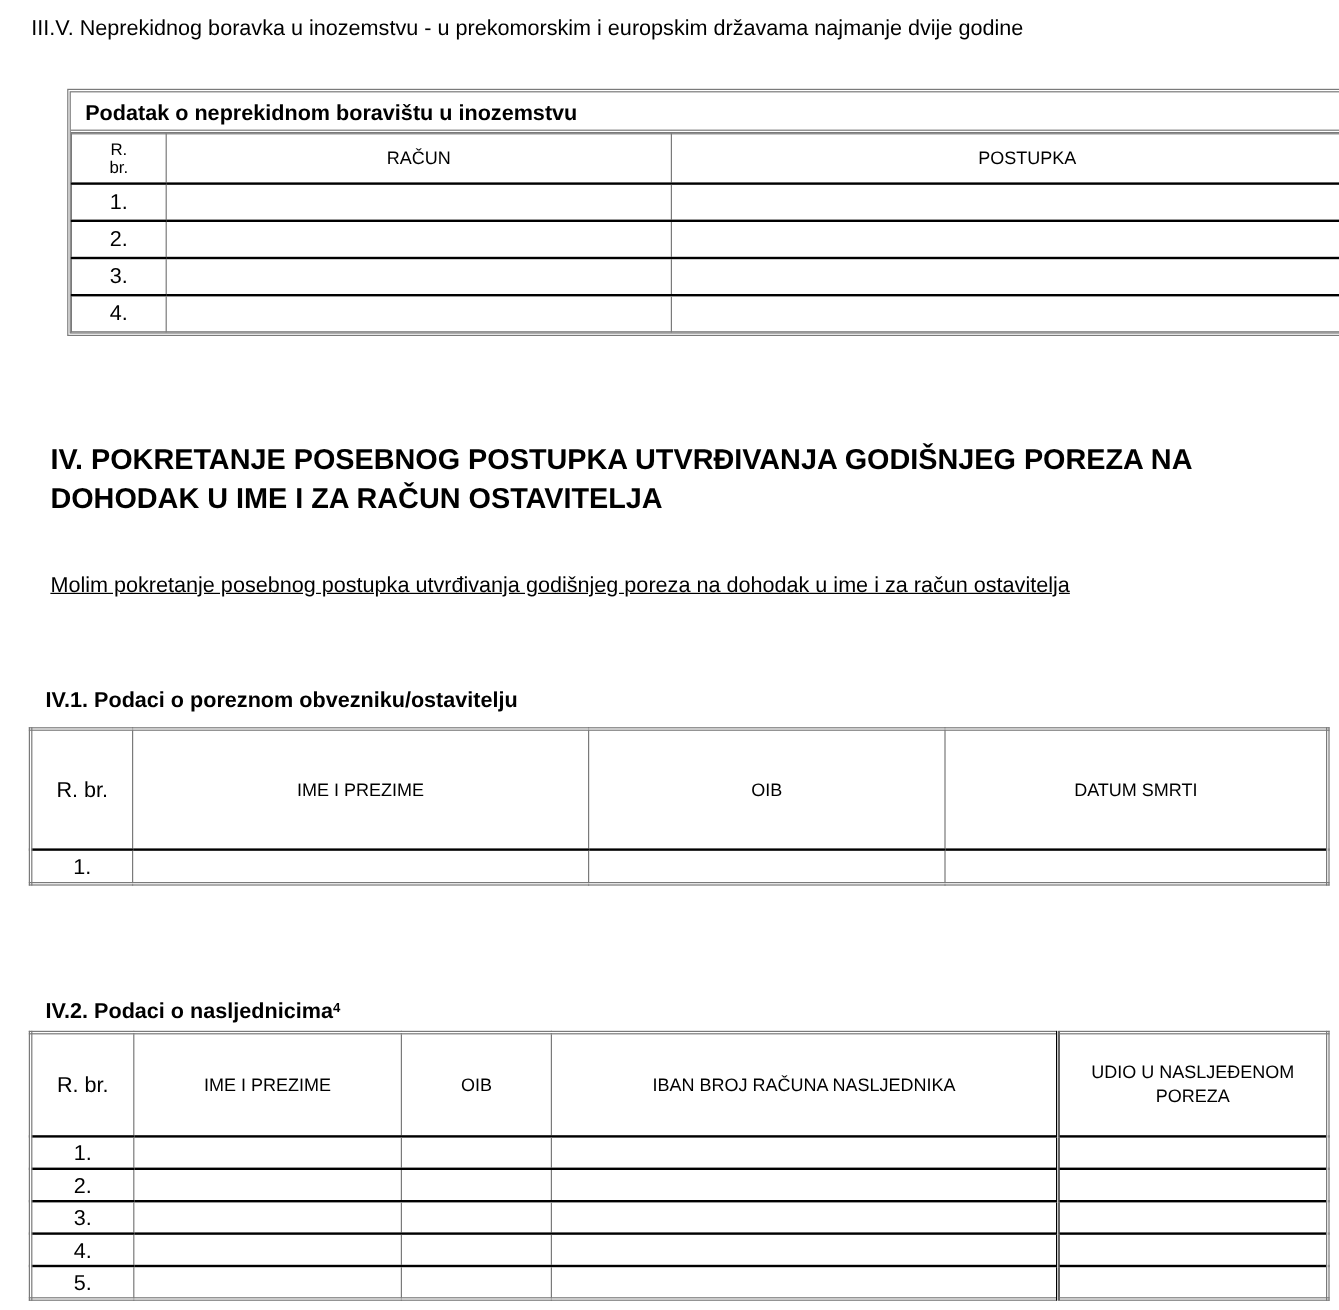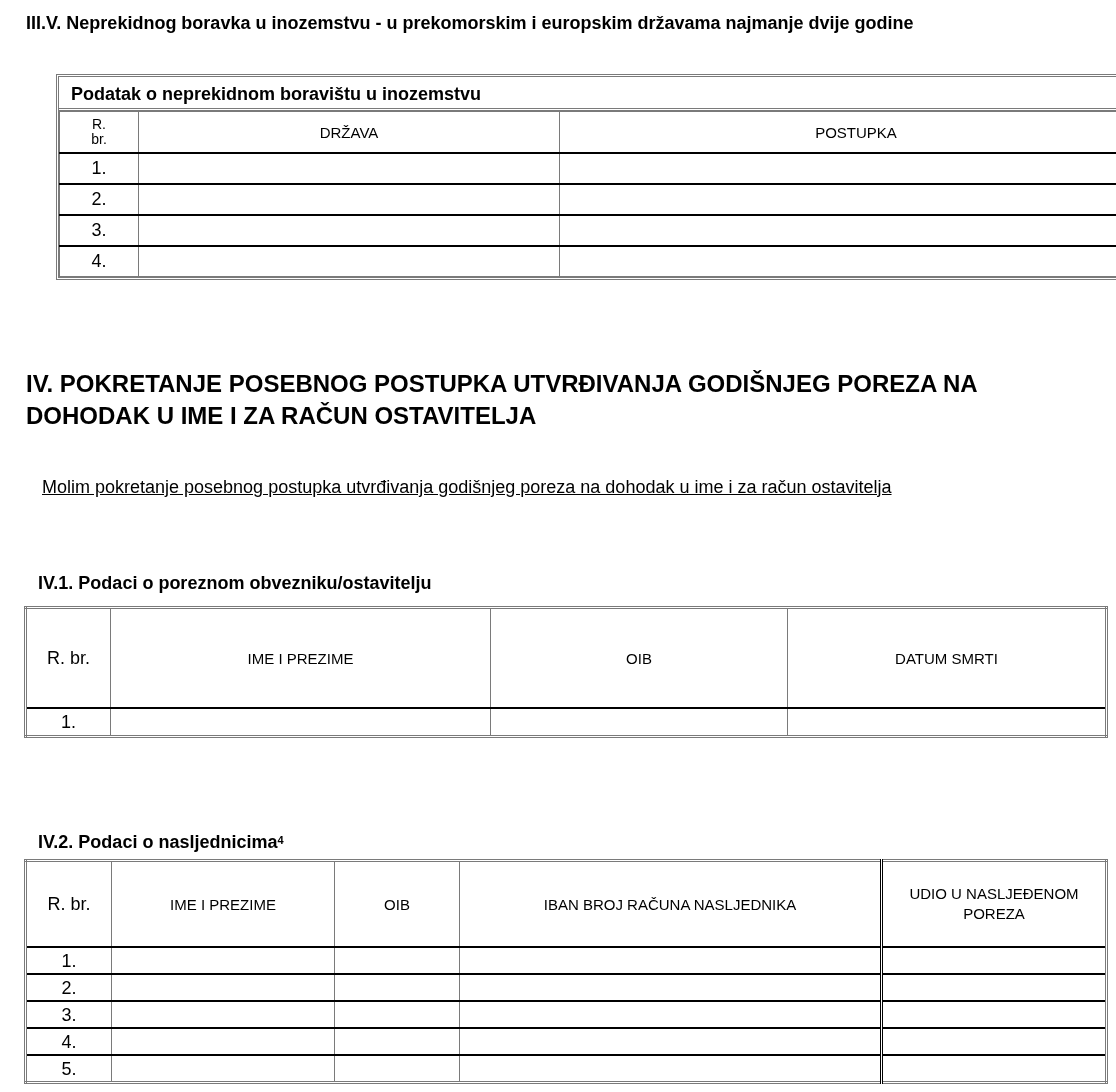--- a/index.html
+++ b/index.html
@@ -1,21 +1,21 @@
 <!DOCTYPE html>
 <html><head>
   <meta charset="utf-8">
   <style>
     html, body { margin: 0; padding: 0; background: #ffffff; }
     body {
       width: 1116px; height: 1092px; position: relative; overflow: hidden;
       font-family: "Liberation Sans", sans-serif; color: #000;
     }
     .abs { position: absolute; }
-    .h-small { font-weight: bold; font-size: 18px; line-height: 22px; }
+    .h-small { font-weight: normal; font-size: 18px; line-height: 22px; }
     .h-large { font-weight: bold; font-size: 24px; line-height: 32px; }
     .h-sub { font-weight: normal; font-size: 18px; line-height: 24px; text-decoration: underline; }
     .h-mid { font-weight: bold; font-size: 18px; line-height: 22px; }
     sup { font-size: 11px; vertical-align: top; position: relative; top: -2px; }
 
     table { border-collapse: collapse; table-layout: fixed; }
     td { padding: 0; text-align: center; vertical-align: middle; }
 
     
     #t1-wrap { left: 8px; top: 74px; width: 1100px; border: 3px double #7a7a7a; box-sizing: border-box; margin-left: 48px; }
@@ -53,21 +53,21 @@
   <div id="t1-title">Podatak o neprekidnom boravištu u inozemstvu</div>
   <table id="t1">
     <colgroup>
         <col style="width:79px">
         <col style="width:421px">
         <col>
       </colgroup>
     <tbody>
         <tr class="hdr">
       <td class="rbr">R.<br>br.</td>
-      <td>DRŽAVA</td>
+      <td>RAČUN</td>
       <td>POSTUPKA</td>
     </tr>
     <tr class="row">
       <td>1.</td>
       <td></td>
       <td></td>
     </tr>
     <tr class="row">
       <td>2.</td>
       <td></td>
@@ -80,21 +80,21 @@
     </tr>
     <tr class="row">
       <td>4.</td>
       <td></td>
       <td></td>
     </tr>
   </tbody>
     </table>
 </div>
 
-<div class="abs h-large" style="left:26px; top:368px; width:1040px;">IV. POKRETANJE POSEBNOG POSTUPKA UTVRĐIVANJA GODIŠNJEG POREZA NA DOHODAK U IME I ZA RAČUN OSTAVITELJA</div>
+<div class="abs h-large" style="left:42px; top:368px; width:1040px;">IV. POKRETANJE POSEBNOG POSTUPKA UTVRĐIVANJA GODIŠNJEG POREZA NA DOHODAK U IME I ZA RAČUN OSTAVITELJA</div>
 
 <div class="abs h-sub" style="left:42px; top:475px; width:1040px;">Molim pokretanje posebnog postupka utvrđivanja godišnjeg poreza na dohodak u ime i za račun ostavitelja</div>
 
 <div class="abs h-mid" style="left:38px; top:572px;">IV.1. Podaci o poreznom obvezniku/ostavitelju</div>
 
 <table id="t2" class="abs">
   <colgroup>
       <col style="width:85px">
       <col style="width:380px">
       <col style="width:297px">

